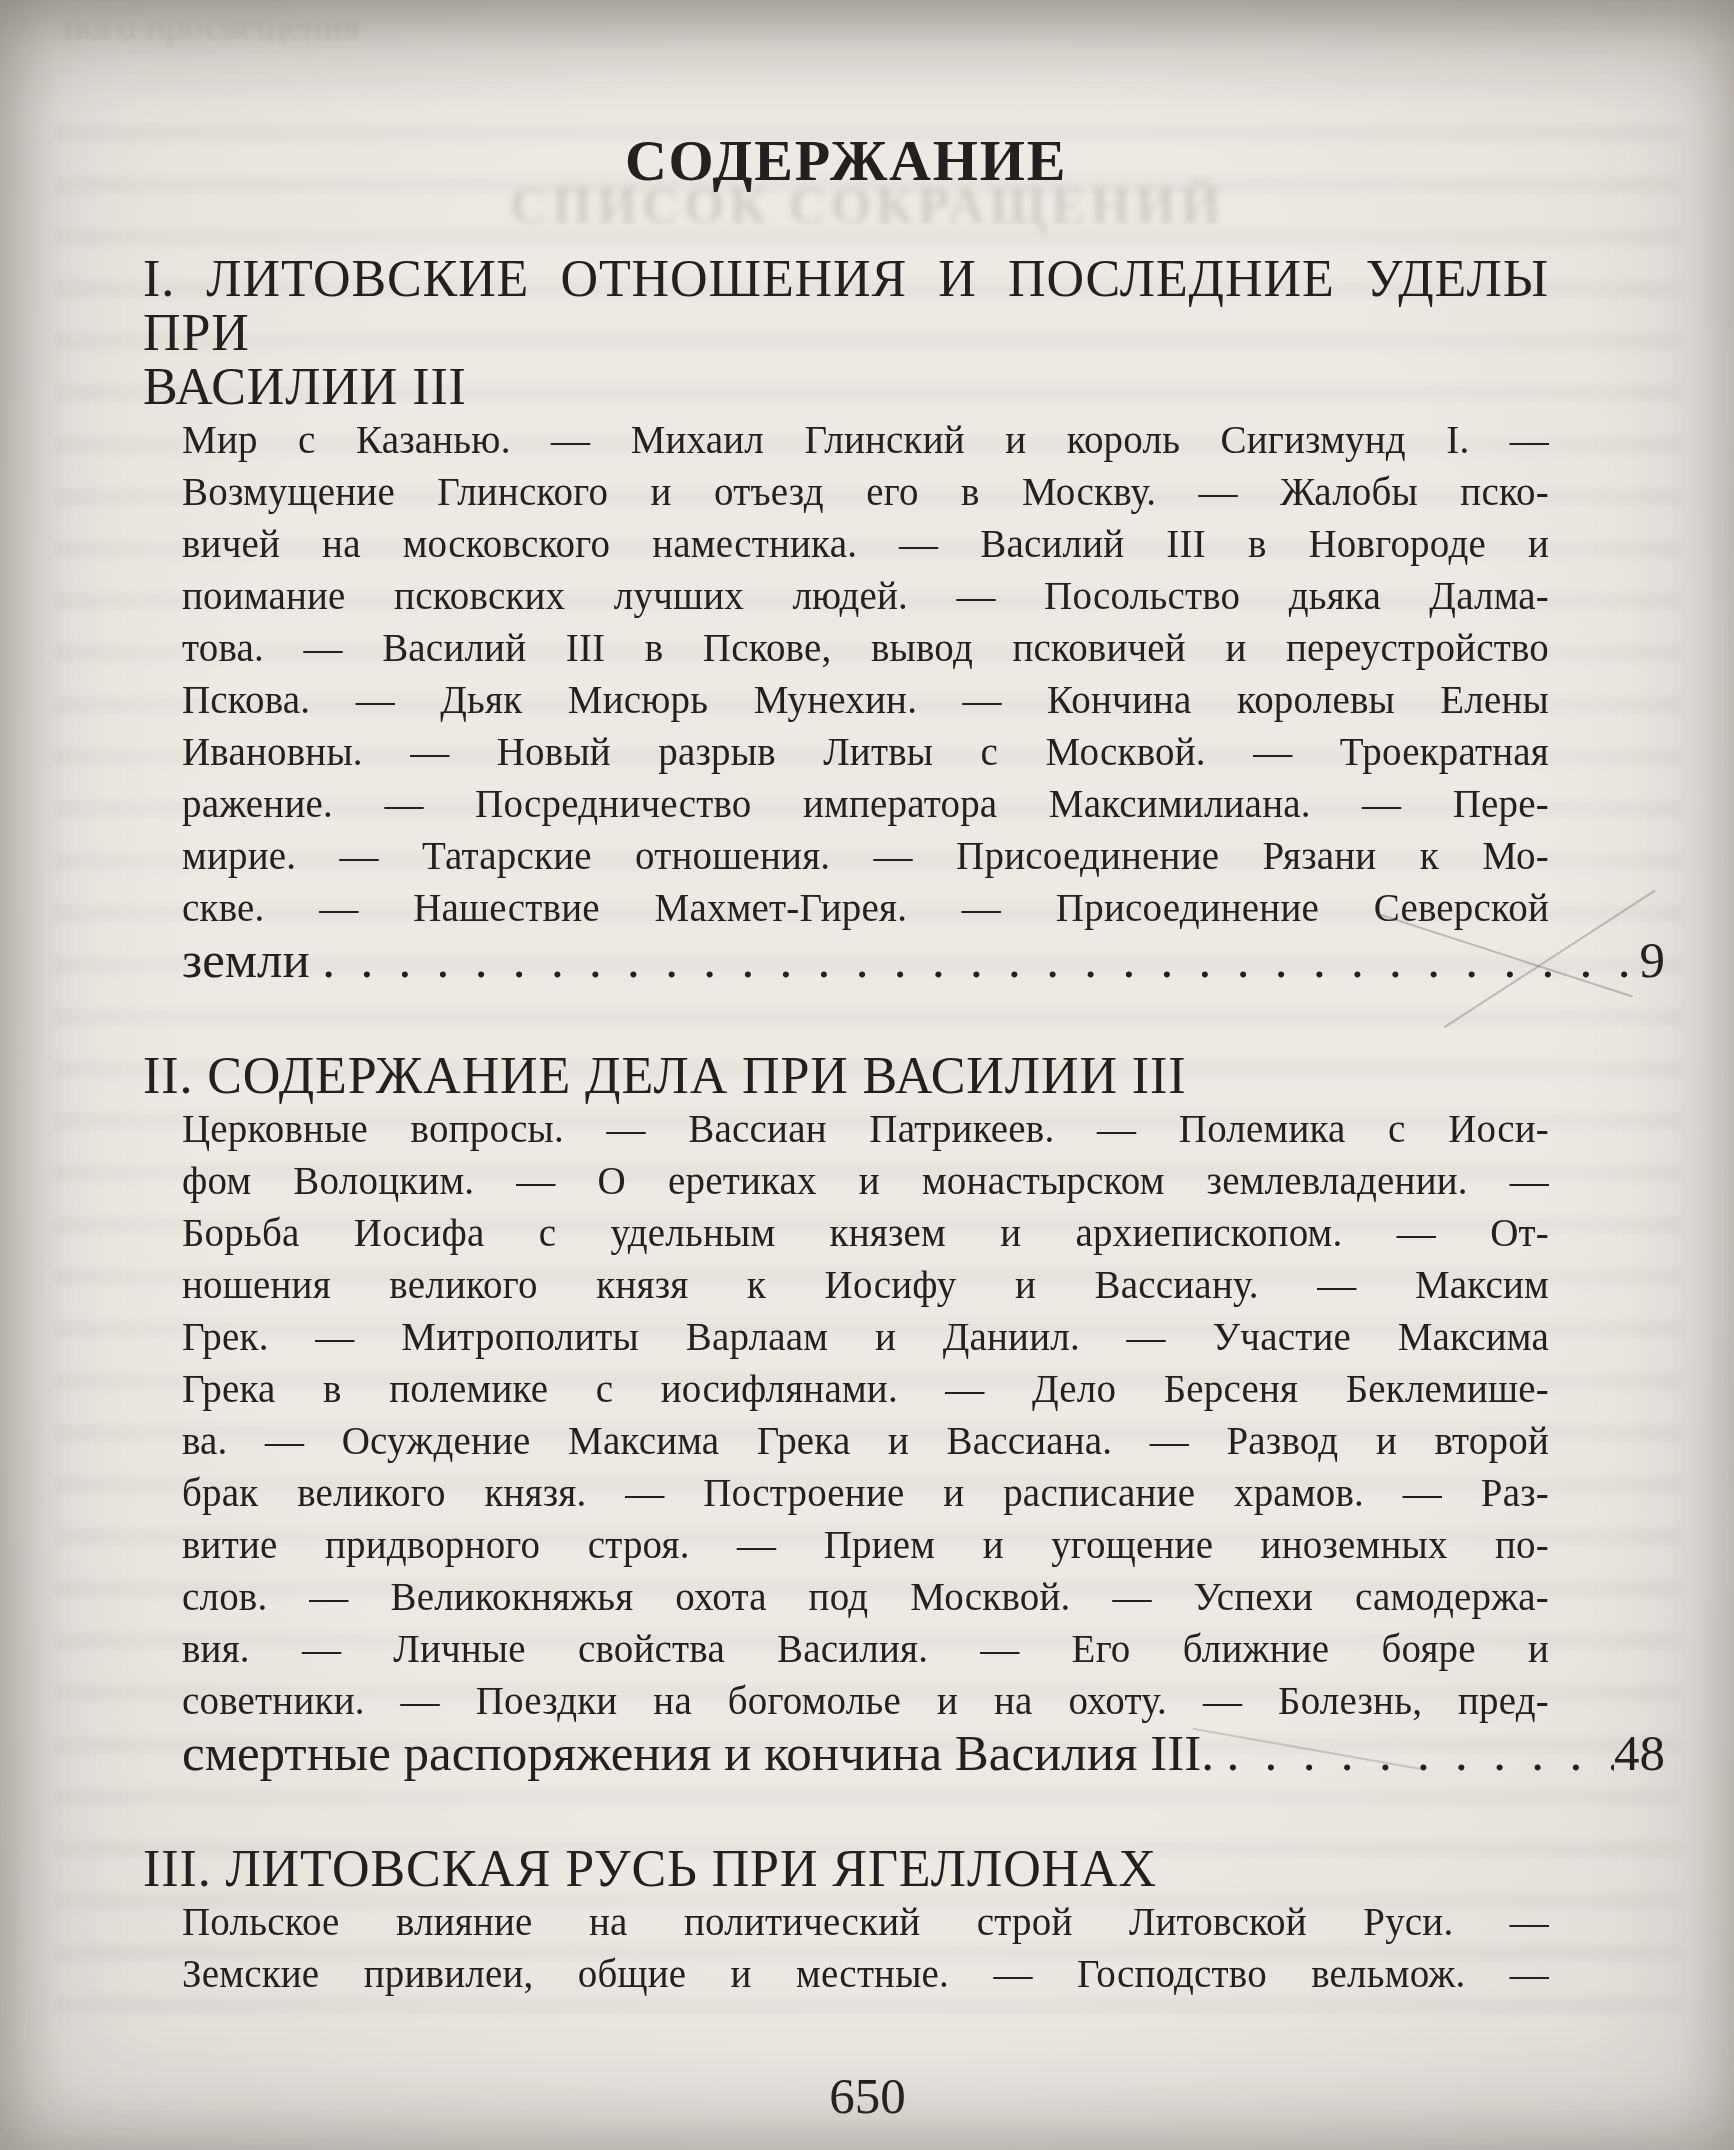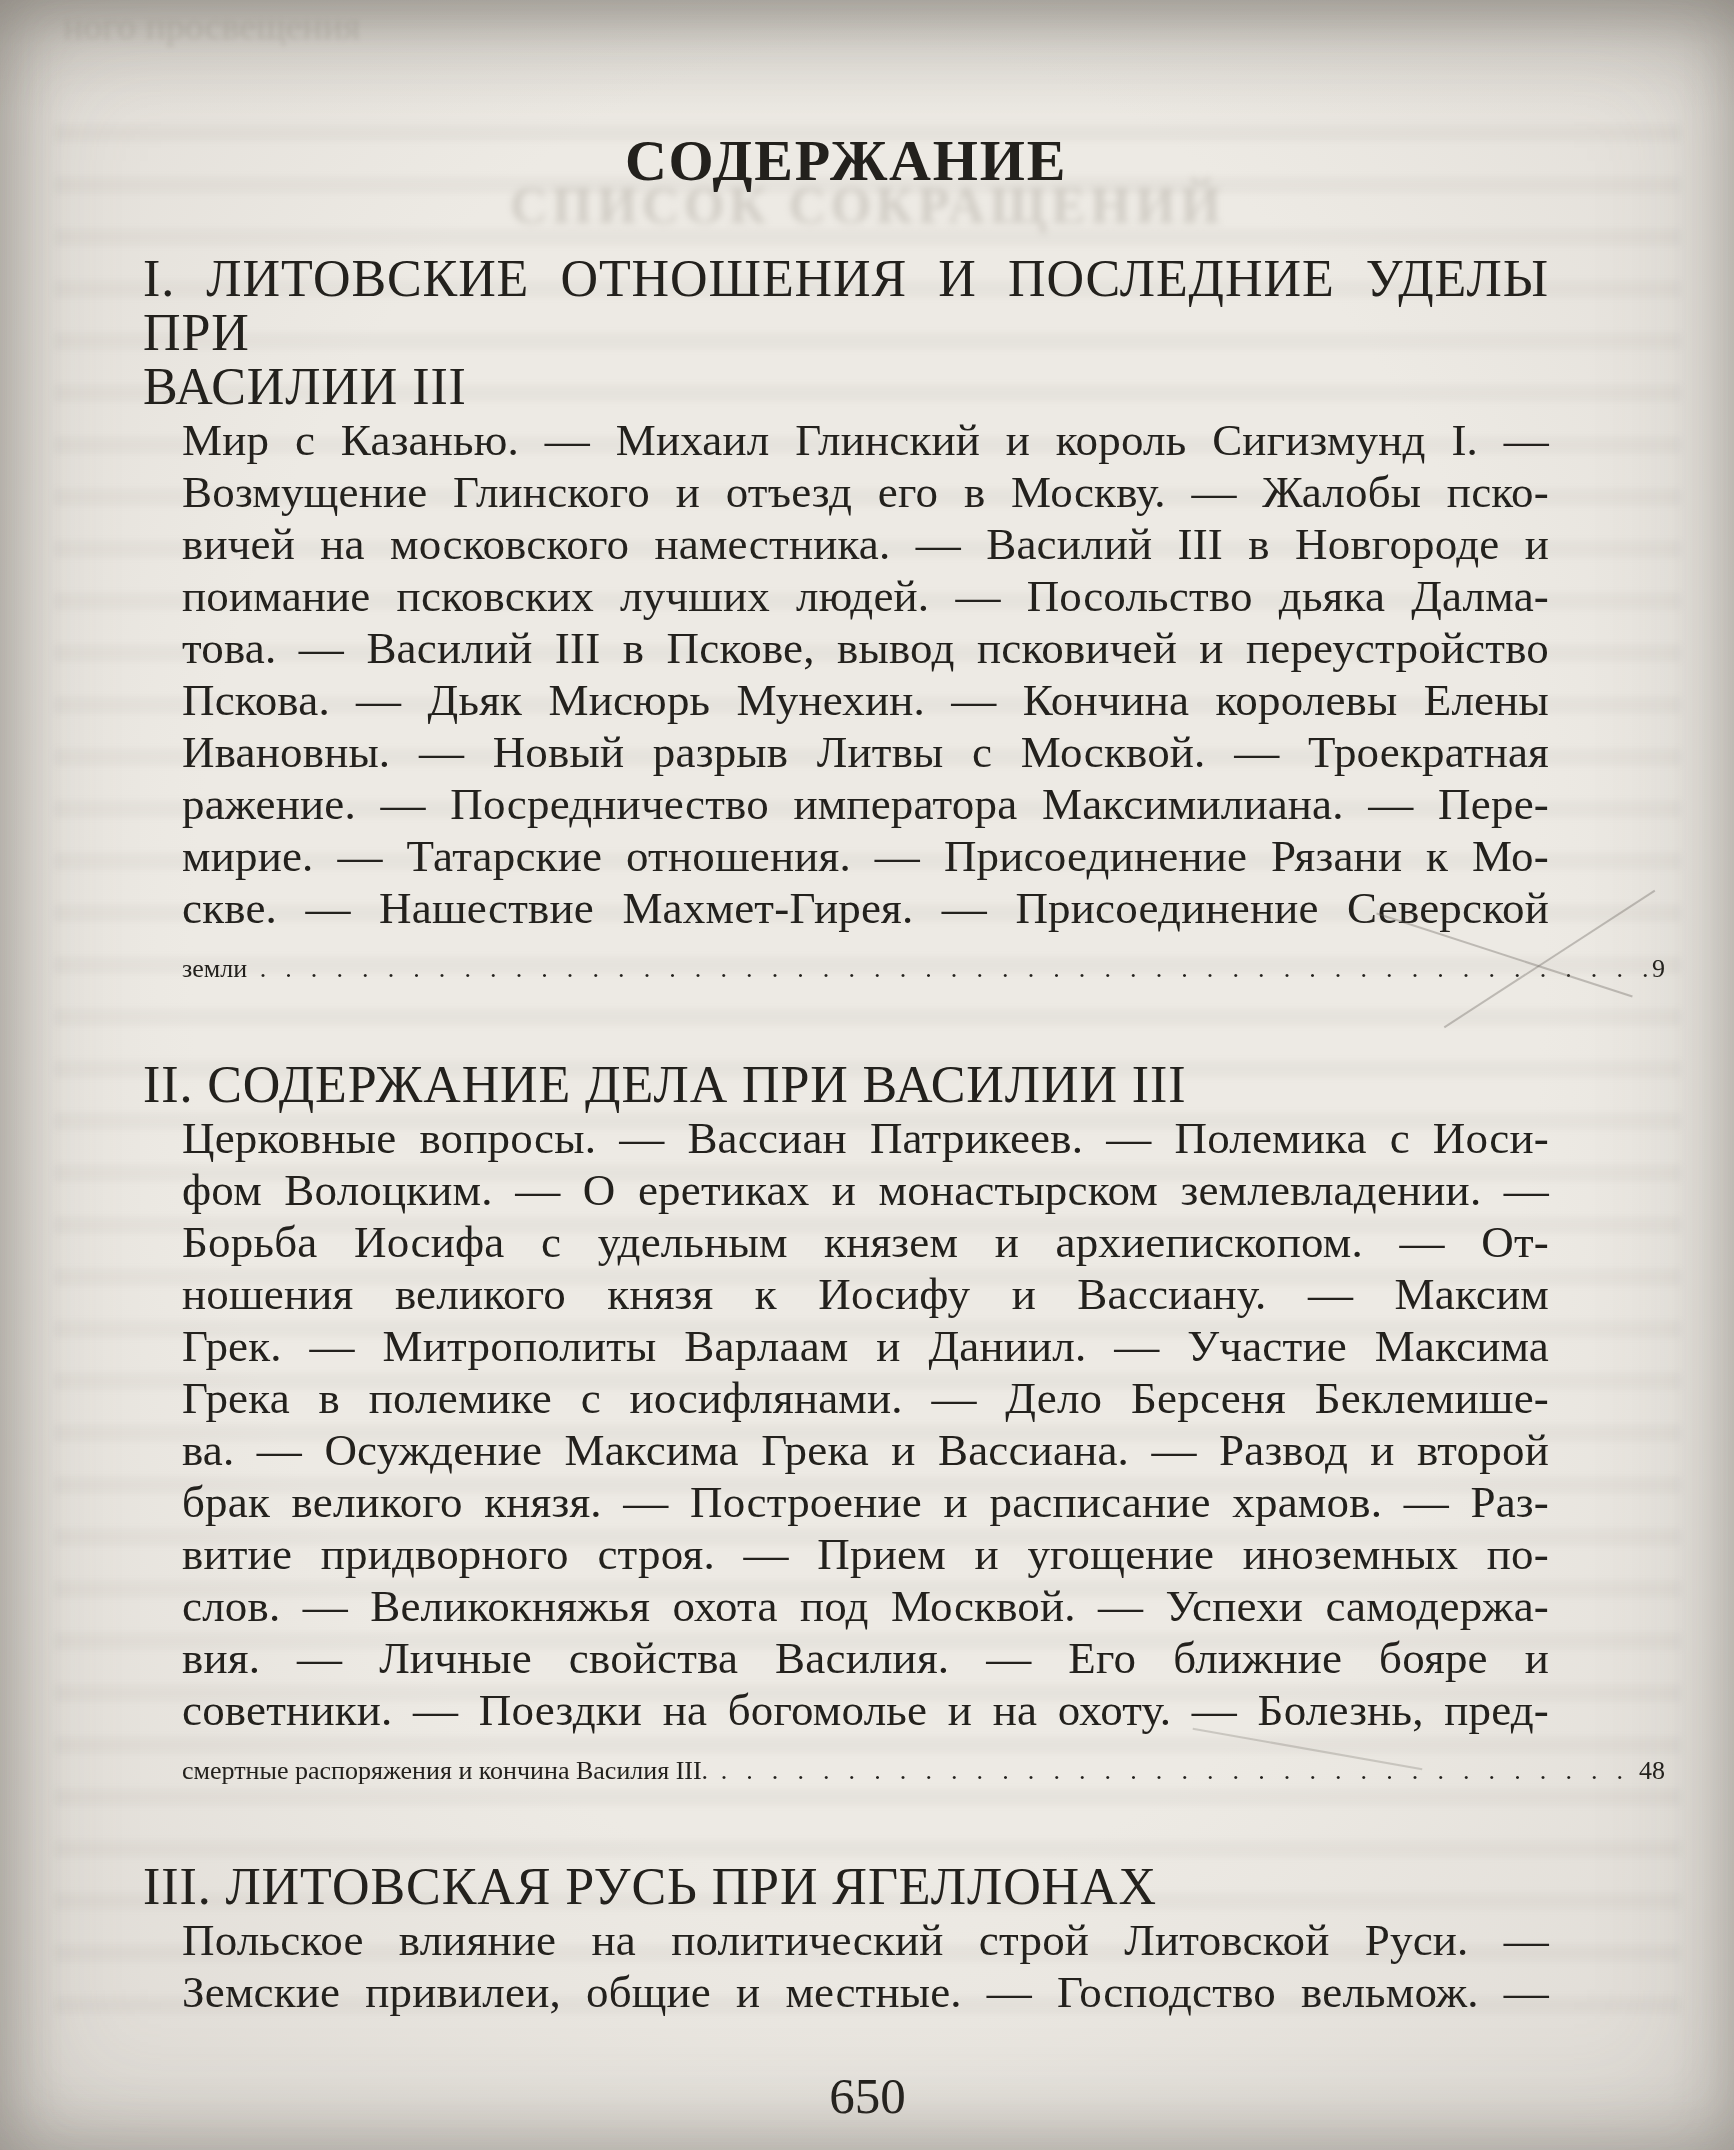--- a/index.html
+++ b/index.html
@@ -69,29 +69,29 @@
   .toc-section .heading {
     margin-top: 63px;
     font-size: 52px; line-height: 54px;
     letter-spacing: 0.9px;
   }
   .heading .hline { text-align: justify; text-align-last: justify; }
   .heading .hline:last-child { text-align-last: left; }
   .body {
     margin-left: 39px;
     width: 1367px;
-    font-size: 45px; line-height: 52px;
+    font-size: 39px; line-height: 52px;
   }
   .bline { text-align: justify; text-align-last: justify; letter-spacing: 0.2px; }
   .tailrow {
     margin-left: 39px;
     width: 1483px;
     display: flex;
     align-items: baseline;
-    font-size: 26px; line-height: 52px; margin-top: 9px;
+    font-size: 51px; line-height: 52px;
   }
   .tail { white-space: nowrap; }
   .dotfill {
     flex: 1 1 auto;
     min-width: 0;
     overflow: hidden;
     white-space: nowrap;
     margin-left: 12.5px;
     letter-spacing: 6.3px;
   }

